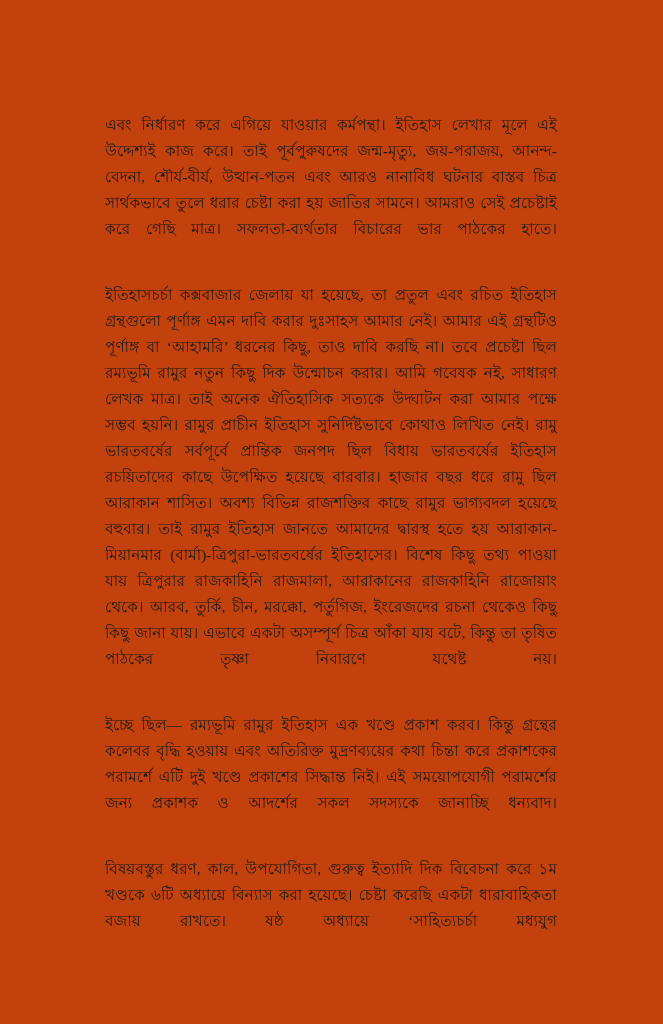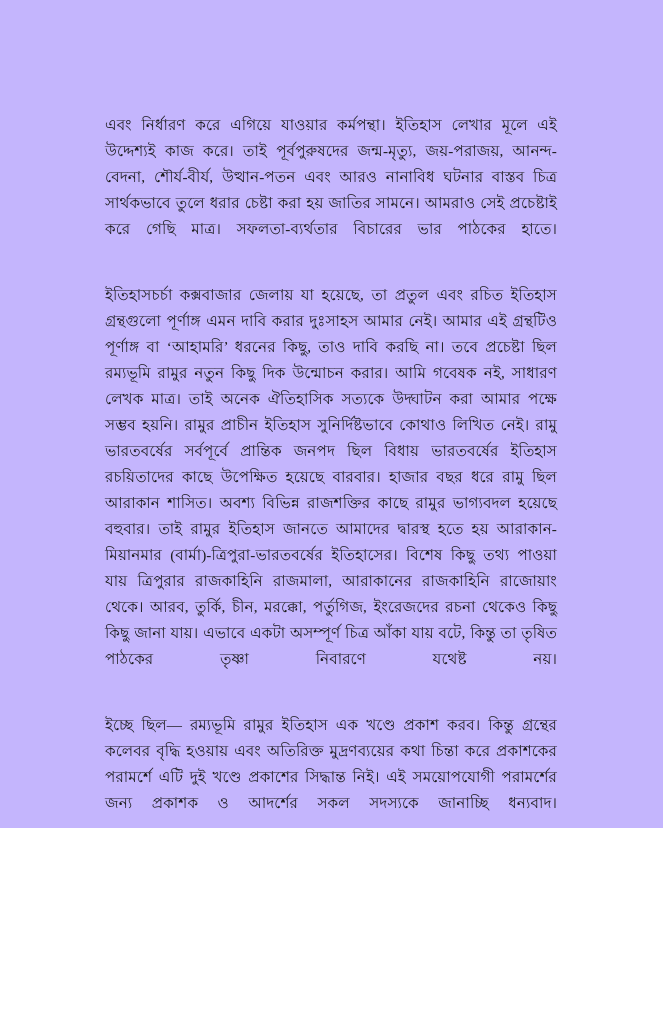--- a/index.html
+++ b/index.html
@@ -9,23 +9,23 @@
     background: #ffffff;
   }
 
   body {
     font-family: "Liberation Serif", "DejaVu Serif", serif;
   }
 
   .page {
     position: relative;
     width: 663px;
-    height: 828px;
+    height: 1024px;
     margin: 0 auto;
-    background: #c4b5fd;
+    background: #c2410c;
     overflow: hidden;
     box-sizing: border-box;
   }
 
   .text-block {
     position: absolute;
     left: 105px;
     top: 112px;
     width: 452px;
   }
@@ -62,16 +62,17 @@
 <div class="page">
 
   <div class="text-block">
 
     <p class="para">এবং নির্ধারণ করে এগিয়ে যাওয়ার কর্মপন্থা। ইতিহাস লেখার মূলে এই উদ্দেশ্যই কাজ করে। তাই পূর্বপুরুষদের জন্ম-মৃত্যু, জয়-পরাজয়, আনন্দ-বেদনা, শৌর্য-বীর্য, উত্থান-পতন এবং আরও নানাবিধ ঘটনার বাস্তব চিত্র সার্থকভাবে তুলে ধরার চেষ্টা করা হয় জাতির সামনে। আমরাও সেই প্রচেষ্টাই করে গেছি মাত্র। সফলতা-ব্যর্থতার বিচারের ভার পাঠকের হাতে।</p>
 
     <p class="para">ইতিহাসচর্চা কক্সবাজার জেলায় যা হয়েছে, তা প্রতুল এবং রচিত ইতিহাস গ্রন্থগুলো পূর্ণাঙ্গ এমন দাবি করার দুঃসাহস আমার নেই। আমার এই গ্রন্থটিও পূর্ণাঙ্গ বা ‘আহামরি’ ধরনের কিছু, তাও দাবি করছি না। তবে প্রচেষ্টা ছিল রম্যভূমি রামুর নতুন কিছু দিক উন্মোচন করার। আমি গবেষক নই, সাধারণ লেখক মাত্র। তাই অনেক ঐতিহাসিক সত্যকে উদ্ঘাটন করা আমার পক্ষে সম্ভব হয়নি। রামুর প্রাচীন ইতিহাস সুনির্দিষ্টভাবে কোথাও লিখিত নেই। রামু ভারতবর্ষের সর্বপূর্বে প্রান্তিক জনপদ ছিল বিধায় ভারতবর্ষের ইতিহাস রচয়িতাদের কাছে উপেক্ষিত হয়েছে বারবার। হাজার বছর ধরে রামু ছিল আরাকান শাসিত। অবশ্য বিভিন্ন রাজশক্তির কাছে রামুর ভাগ্যবদল হয়েছে বহুবার। তাই রামুর ইতিহাস জানতে আমাদের দ্বারস্থ হতে হয় আরাকান-মিয়ানমার (বার্মা)-ত্রিপুরা-ভারতবর্ষের ইতিহাসের। বিশেষ কিছু তথ্য পাওয়া যায় ত্রিপুরার রাজকাহিনি রাজমালা, আরাকানের রাজকাহিনি রাজোয়াং থেকে। আরব, তুর্কি, চীন, মরক্কো, পর্তুগিজ, ইংরেজদের রচনা থেকেও কিছু কিছু জানা যায়। এভাবে একটা অসম্পূর্ণ চিত্র আঁকা যায় বটে, কিন্তু তা তৃষিত পাঠকের তৃষ্ণা নিবারণে যথেষ্ট নয়।</p>
 
     <p class="para">ইচ্ছে ছিল— রম্যভূমি রামুর ইতিহাস এক খণ্ডে প্রকাশ করব। কিন্তু গ্রন্থের কলেবর বৃদ্ধি হওয়ায় এবং অতিরিক্ত মুদ্রণব্যয়ের কথা চিন্তা করে প্রকাশকের পরামর্শে এটি দুই খণ্ডে প্রকাশের সিদ্ধান্ত নিই। এই সময়োপযোগী পরামর্শের জন্য প্রকাশক ও আদর্শের সকল সদস্যকে জানাচ্ছি ধন্যবাদ।</p>
 
+    <p class="para">বিষয়বস্তুর ধরণ, কাল, উপযোগিতা, গুরুত্ব ইত্যাদি দিক বিবেচনা করে ১ম খণ্ডকে ৬টি অধ্যায়ে বিন্যাস করা হয়েছে। চেষ্টা করেছি একটা ধারাবাহিকতা বজায় রাখতে। ষষ্ঠ অধ্যায়ে ‘সাহিত্যচর্চা মধ্যযুগ</p>
 
   </div>
 
 </div>
 
 </body></html>

